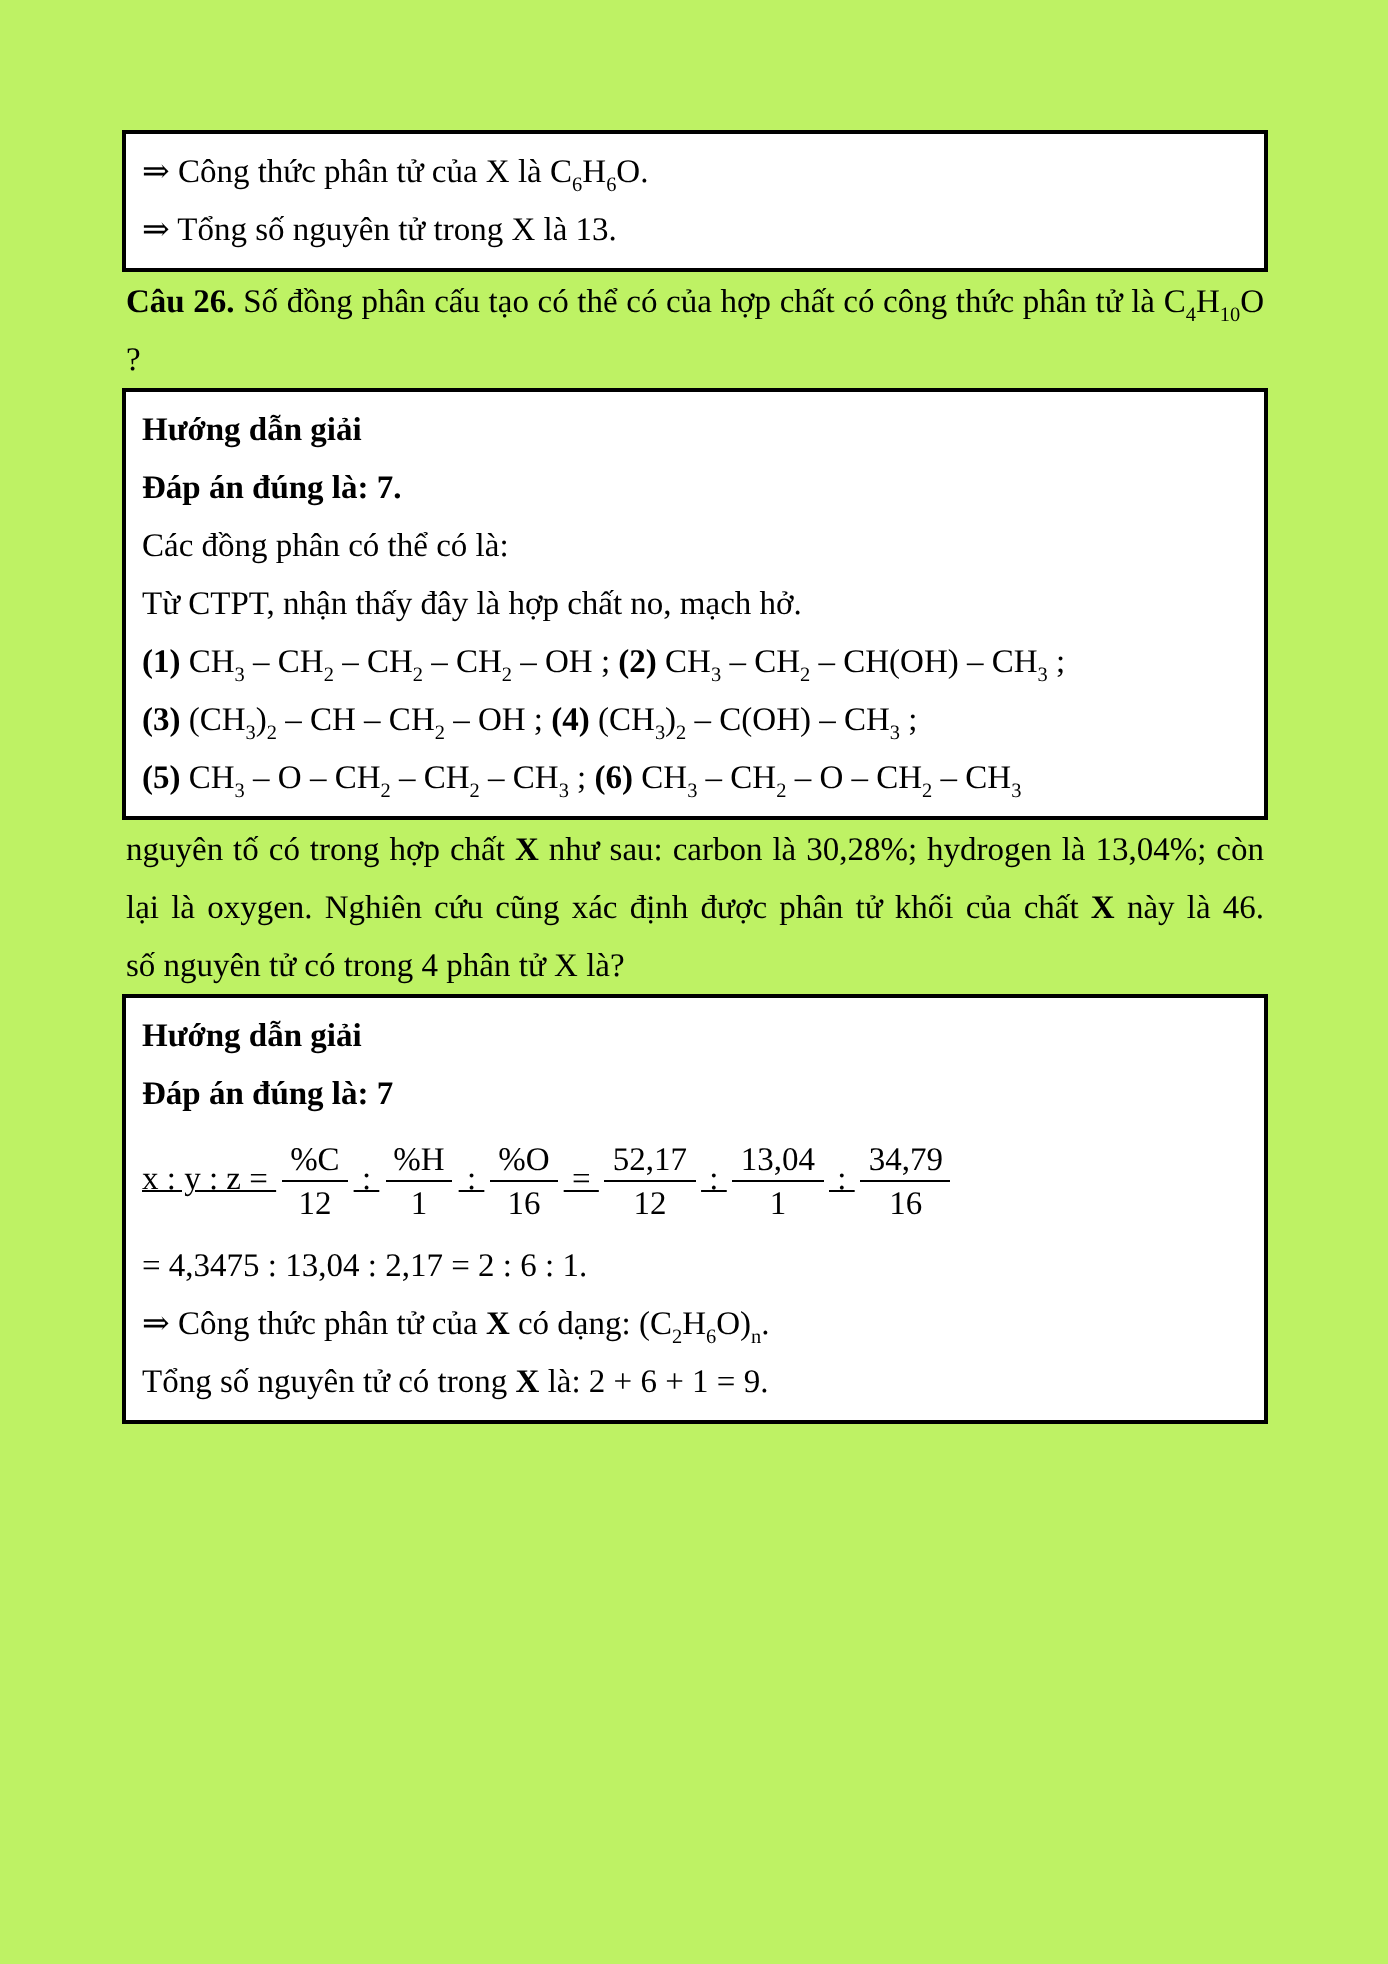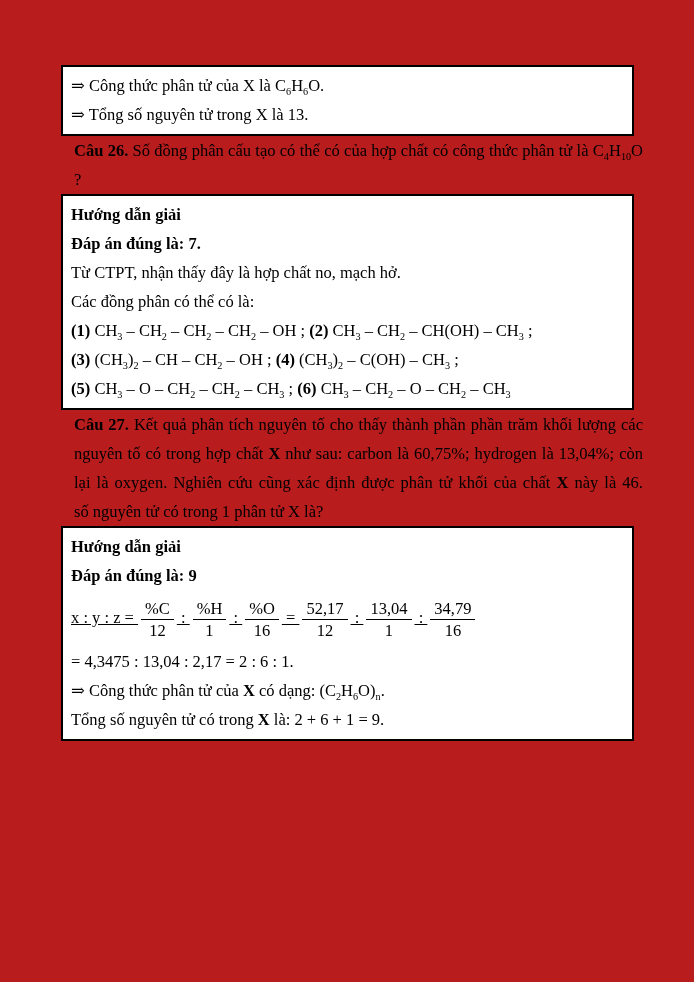--- a/index.html
+++ b/index.html
@@ -1,30 +1,30 @@
 <!DOCTYPE html>
 <html><head>
 <meta charset="utf-8">
 <style>
   html,body{margin:0;padding:0;}
   body{
     width:694px;height:982px;background:#ffffff;color:#000;
     font-family:"Liberation Serif","DejaVu Serif",serif;
     font-size:16.5px;overflow:hidden;
   }
-  .page{position:relative;width:694px;height:982px;background:#b91c1c;}
+  .page{position:relative;width:694px;height:982px;background:#bef264;}
   .content{position:absolute;left:61px;top:65px;width:573px;}
   .box{
     border:2px solid #000;
     box-sizing:border-box;
     width:573px;
     padding:4px 8px 5px 8px;
     background:#fff;
   }
-  .para{width:573px;padding:0 2px;box-sizing:border-box;margin-left:11px;}
+  .para{width:573px;padding:0 2px;box-sizing:border-box;}
   .line{
     line-height:29px;height:29px;overflow:hidden;white-space:nowrap;
   }
   .line.just{
     white-space:normal;
     text-align:justify;
     text-align-last:justify;
   }
   .line.tall{
     height:auto;white-space:nowrap;padding:8px 0 6px 0;text-decoration:underline;
@@ -50,37 +50,36 @@
     </div>
 
     <div class="para">
       <div class="line just"><span class="b">Câu 26.</span><span> Số đồng phân cấu tạo có thể có của hợp chất có công thức phân tử là </span><span>C</span><sub>4</sub><span>H</span><sub>10</sub><span>O</span></div>
       <div class="line"><span>?</span></div>
     </div>
 
     <div class="box">
       <div class="line"><span class="b">Hướng dẫn giải</span></div>
       <div class="line"><span class="b">Đáp án đúng là: 7.</span></div>
+      <div class="line"><span>Các đồng phân có thể có là:</span></div>
       <div class="line"><span>Từ CTPT, nhận thấy đây là hợp chất no, mạch hở.</span></div>
-      <div class="line"><span>Các đồng phân có thể có là:</span></div>
       <div class="line"><span class="b">(1)</span><span> CH</span><sub>3</sub><span> – CH</span><sub>2</sub><span> – CH</span><sub>2</sub><span> – CH</span><sub>2</sub><span> – OH ; </span><span class="b">(2)</span><span> CH</span><sub>3</sub><span> – CH</span><sub>2</sub><span> – CH(OH) – CH</span><sub>3</sub><span> ;</span></div>
       <div class="line"><span class="b">(3)</span><span> (CH</span><sub>3</sub><span>)</span><sub>2</sub><span> – CH – CH</span><sub>2</sub><span> – OH ; </span><span class="b">(4)</span><span> (CH</span><sub>3</sub><span>)</span><sub>2</sub><span> – C(OH) – CH</span><sub>3</sub><span> ;</span></div>
       <div class="line"><span class="b">(5)</span><span> CH</span><sub>3</sub><span> – O – CH</span><sub>2</sub><span> – CH</span><sub>2</sub><span> – CH</span><sub>3</sub><span> ; </span><span class="b">(6)</span><span> CH</span><sub>3</sub><span> – CH</span><sub>2</sub><span> – O – CH</span><sub>2</sub><span> – CH</span><sub>3</sub></div>
     </div>
 
     <div class="para">
-      <div class="line just"><span class="b">Câu 27.</span><span> Kết quả phân tích nguyên tố cho thấy thành phần phần trăm khối lượng các</span></div>
-      <div class="line just"><span>nguyên tố có trong hợp chất </span><span class="b">X</span><span> như sau: carbon là 60,75%; hydrogen là 13,04%; còn</span></div>
+      <div class="line just"><span>nguyên tố có trong hợp chất </span><span class="b">X</span><span> như sau: carbon là 30,28%; hydrogen là 13,04%; còn</span></div>
       <div class="line just"><span>lại là oxygen. Nghiên cứu cũng xác định được phân tử khối của chất </span><span class="b">X</span><span> này là 46. Tổng</span></div>
-      <div class="line"><span>số nguyên tử có trong 1 phân tử X là?</span></div>
+      <div class="line"><span>số nguyên tử có trong 4 phân tử X là?</span></div>
     </div>
 
     <div class="box">
       <div class="line"><span class="b">Hướng dẫn giải</span></div>
-      <div class="line"><span class="b">Đáp án đúng là: 9</span></div>
+      <div class="line"><span class="b">Đáp án đúng là: 7</span></div>
       <div class="line tall"><span>x : y : z = </span><span class="frac"><span class="num">%C</span><span class="den">12</span></span><span> : </span><span class="frac"><span class="num">%H</span><span class="den">1</span></span><span> : </span><span class="frac"><span class="num">%O</span><span class="den">16</span></span><span> = </span><span class="frac"><span class="num">52,17</span><span class="den">12</span></span><span> : </span><span class="frac"><span class="num">13,04</span><span class="den">1</span></span><span> : </span><span class="frac"><span class="num">34,79</span><span class="den">16</span></span></div>
       <div class="line"><span>= 4,3475 : 13,04 : 2,17 = 2 : 6 : 1.</span></div>
       <div class="line"><span>⇒ Công thức phân tử của </span><span class="b">X</span><span> có dạng: (C</span><sub>2</sub><span>H</span><sub>6</sub><span>O)</span><sub>n</sub><span>.</span></div>
       <div class="line"><span>Tổng số nguyên tử có trong </span><span class="b">X</span><span> là: 2 + 6 + 1 = 9.</span></div>
     </div>
 
   </div>
 </div>
 
 </body></html>

